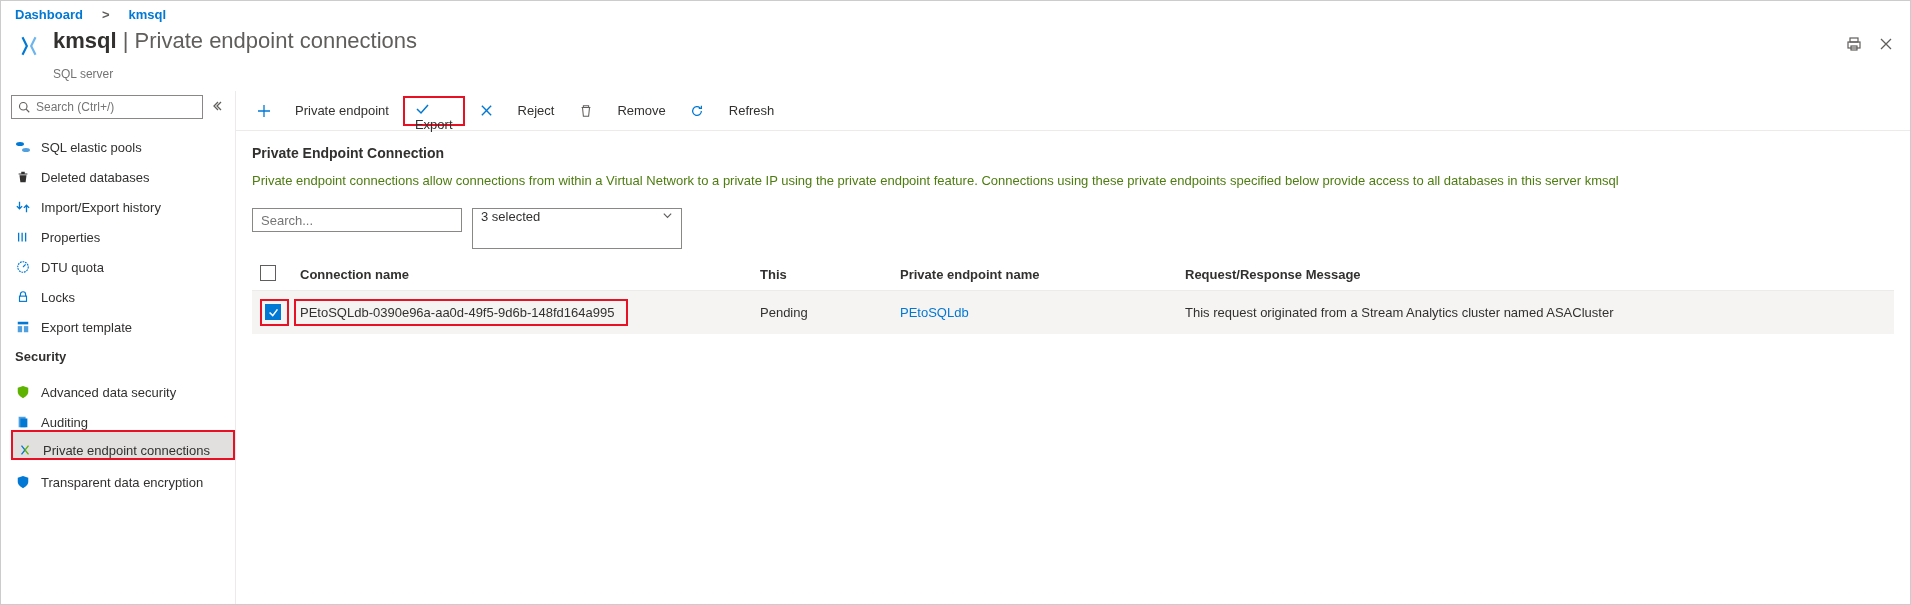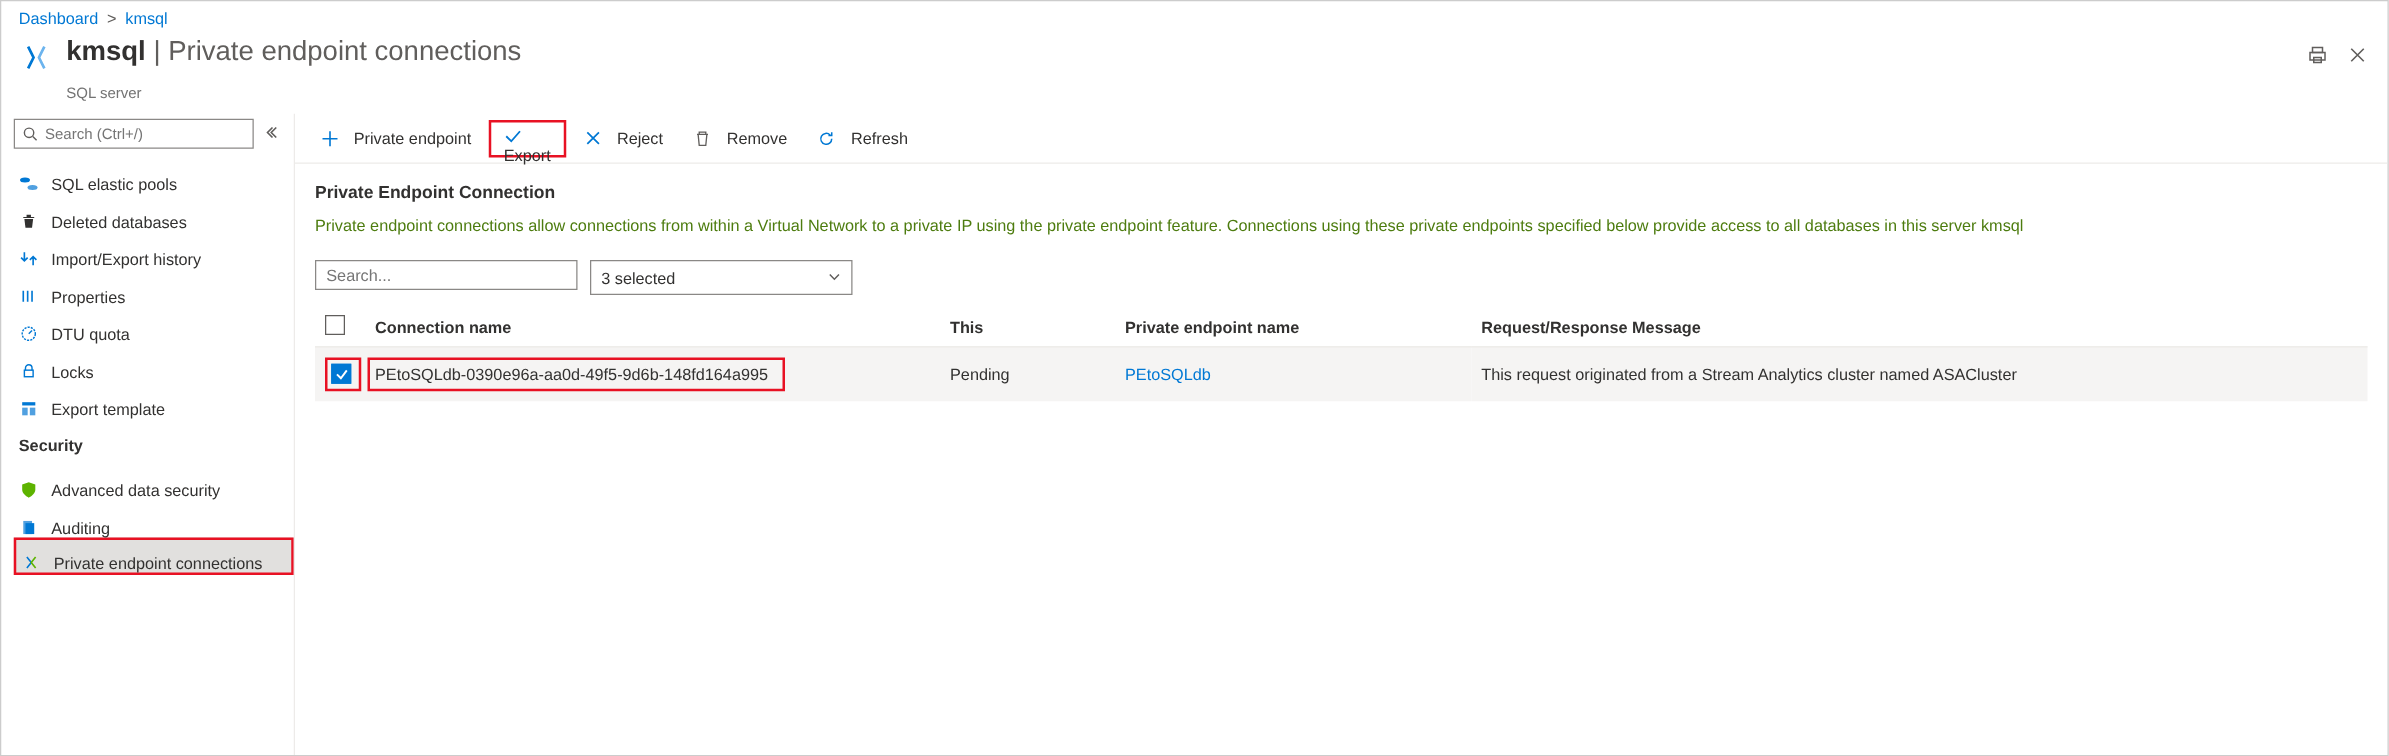--- a/index.html
+++ b/index.html
@@ -1,19 +1,19 @@
 <!DOCTYPE html>
 <html><head>
 <meta charset="utf-8">
 <style>
 * { box-sizing: border-box; margin: 0; padding: 0; }
 body { font-family: "Segoe UI", -apple-system, sans-serif; font-size: 13px; color: #323130; background: #fff; width: 1911px; height: 605px; overflow: hidden; border: 1px solid #ccc; }
 a { color: #0078d4; text-decoration: none; }
 
-.breadcrumbs { padding: 6px 14px 2px; font-size: 13px; display: flex; align-items: center; gap: 7px; }
+.breadcrumbs { padding: 6px 14px 2px; font-size: 13px; display: flex; align-items: center; gap: 19px; font-weight: bold; }
 .breadcrumbs .sep { color: #605e5c; }
 
 .header { display: flex; align-items: flex-start; padding: 4px 14px 10px; }
 .header-icon { width: 28px; height: 28px; margin-right: 10px; margin-top: 4px; display:flex; align-items:center; justify-content:center; }
 .header-titles { flex: 1; }
 .header-title { font-size: 22px; font-weight: 600; }
 .header-title .light { font-weight: 400; color: #605e5c; }
 .header-sub { font-size: 12px; color: #737373; margin-top: 13px; }
 .header-actions { display: flex; gap: 12px; align-items: center; margin-top: 6px; }
 .icon-btn { width: 20px; height: 20px; cursor: pointer; display: flex; align-items: center; justify-content: center; color: #605e5c; }
@@ -28,32 +28,32 @@
 
 .nav-item { display: flex; align-items: flex-end; height: 30px; padding: 0 8px 0 4px; cursor: pointer; font-size: 13px; gap: 10px; }
 .nav-item.selected { background: #e1e0de; }
 .nav-icon { width: 16px; height: 16px; display: flex; align-items: center; justify-content: center; }
 .section-header { font-weight: 600; padding: 14px 4px 6px; font-size: 13px; }
 
 .red-box { border: 2px solid #e81123; }
 
 .main { flex: 1; padding: 0; overflow: auto; }
 .toolbar { display: flex; align-items: center; height: 40px; border-bottom: 1px solid #edebe9; padding: 0 10px; gap: 4px; }
-.tbtn { display: inline-flex; align-items: center; gap: 12px; padding: 4px 10px; cursor: pointer; font-size: 13px; color: #323130; height: 30px; }
+.tbtn { display: inline-flex; align-items: center; gap: 24px; padding: 4px 10px; cursor: pointer; font-size: 13px; color: #323130; height: 30px; }
 .tbtn .ticon { width: 15px; height: 15px; display: flex; align-items: center; justify-content: center; }
 .ticon.blue svg { stroke: #0078d4; }
 .ticon.gray svg { stroke: #605e5c; }
 
 .content { padding: 14px 16px; }
 .content h2 { font-size: 14px; font-weight: 700; margin-bottom: 12px; }
 .content p.desc { font-size: 13px; color: #4d7c0f; margin-bottom: 20px; }
 
 .filter-row { display: flex; gap: 10px; margin-bottom: 10px; }
 .text-input { width: 210px; height: 24px; border: 1px solid #8a8886; padding: 0 8px; font-size: 13px; outline: none; }
-.dropdown { width: 210px; height: 28px; border: 1px solid #8a8886; padding: 0 8px; font-size: 13px; display: flex; align-items: center; justify-content: space-between; cursor: pointer; }
+.dropdown { width: 210px; height: 41px; border: 1px solid #8a8886; padding: 0 8px; font-size: 13px; display: flex; justify-content: space-between; cursor: pointer; }
 
 table { width: 100%; border-collapse: collapse; table-layout: fixed; }
 th { text-align: left; font-weight: 600; font-size: 13px; padding: 6px 8px; border-bottom: 1px solid #edebe9; }
 td { font-size: 13px; padding: 8px 8px; }
 tr.data-row { background: #f5f4f3; }
 .chk { width: 16px; height: 16px; border: 1px solid #605e5c; display: inline-flex; align-items: center; justify-content: center; cursor: pointer; }
 .chk.checked { background: #0078d4; border-color: #0078d4; }
 .chk.checked svg { stroke: #fff; }
 col.cb { width: 40px; }
 col.name { width: 460px; }
@@ -203,20 +203,28 @@
       <span>Auditing</span>
     </div>
     <div class="nav-item selected red-box">
       <span class="nav-icon">
             <svg width="14" height="14" viewBox="0 0 16 16" fill="none">
               <path d="M4 3 L8 8 L4 13" stroke="#0078d4" stroke-width="1.5"></path>
               <path d="M12 3 L8 8 L12 13" stroke="#5db300" stroke-width="1.5"></path>
             </svg>
           </span>
       <span>Private endpoint connections</span>
+    </div>
+    <div class="nav-item">
+      <span class="nav-icon">
+            <svg width="14" height="14" viewBox="0 0 16 16" fill="#0078d4">
+              <path d="M8 1 L14 3 V8 C14 12 8 15 8 15 C8 15 2 12 2 8 V3 Z"></path>
+            </svg>
+          </span>
+      <span>Transparent data encryption</span>
     </div>
     </div>
   </div>
 
   <div class="main">
 
     <div class="toolbar">
       <div class="tbtn">
         <span class="ticon blue">
             <svg width="14" height="14" viewBox="0 0 14 14" stroke="#0078d4" stroke-width="1.3">

